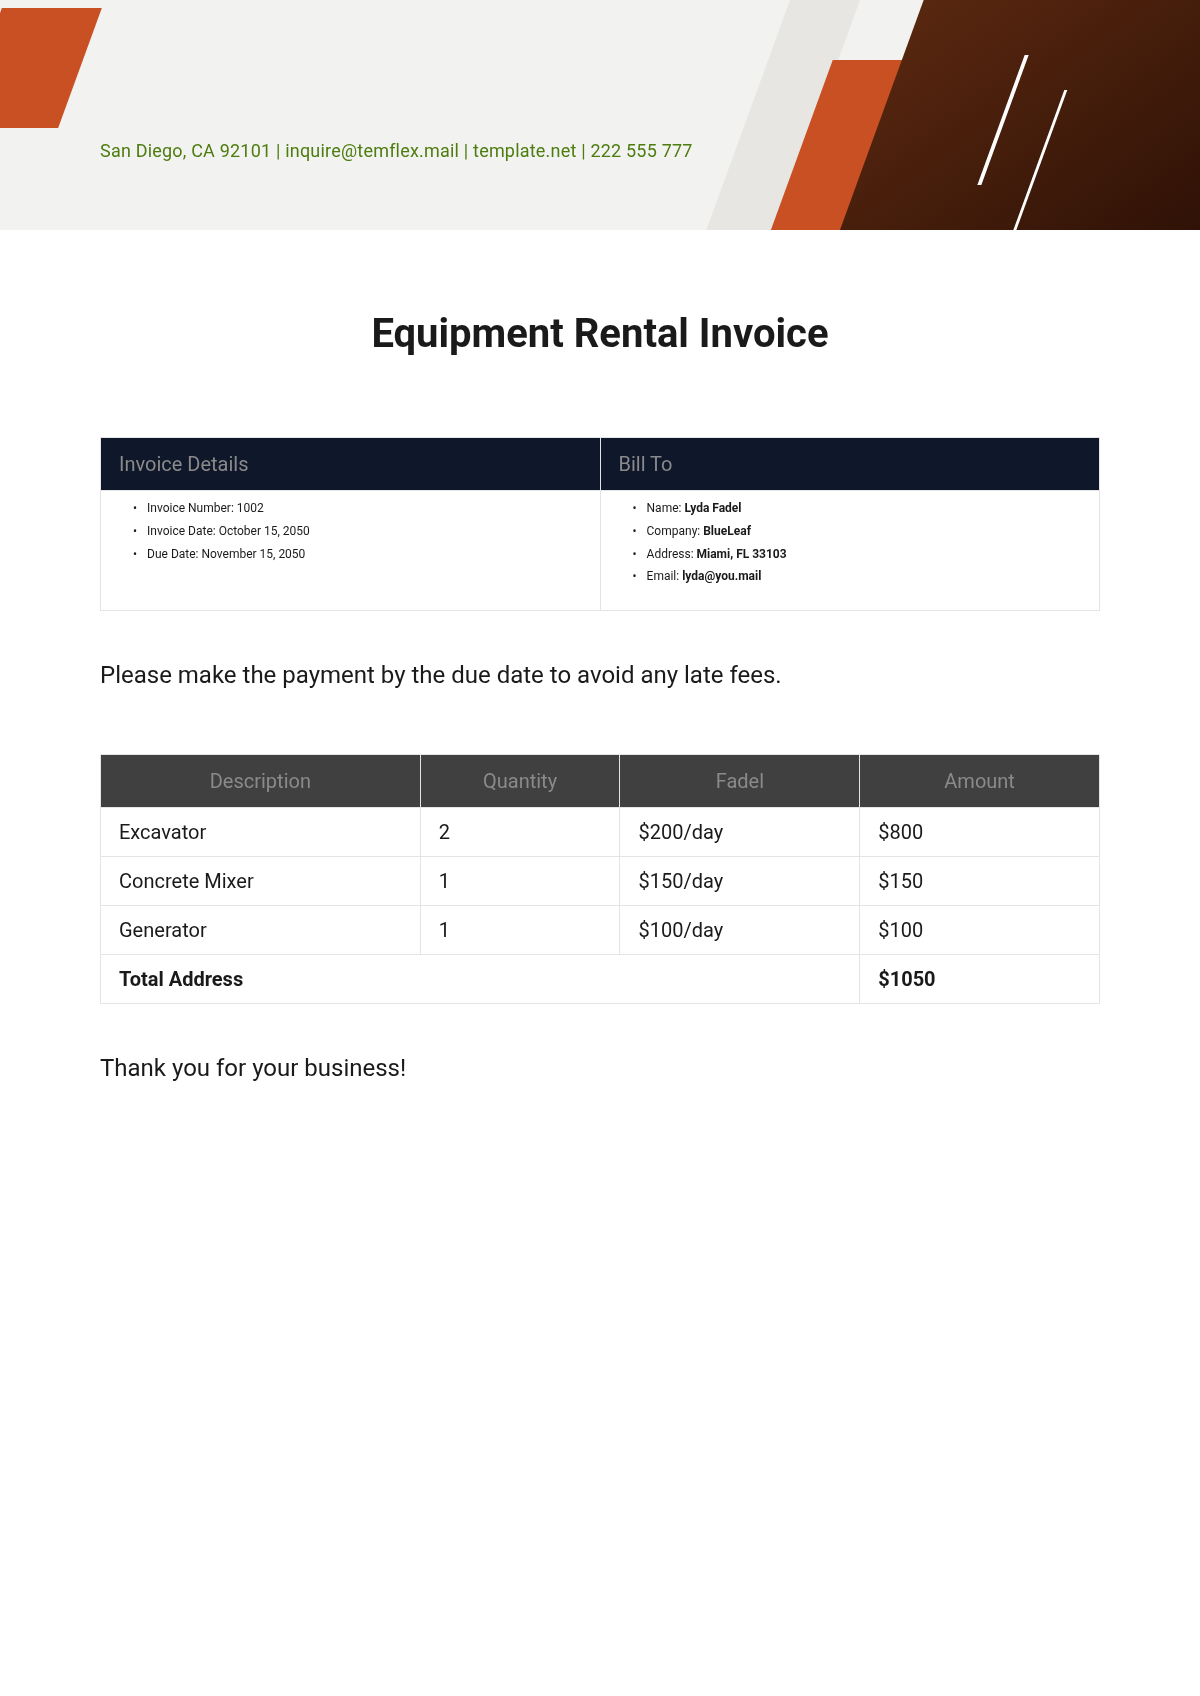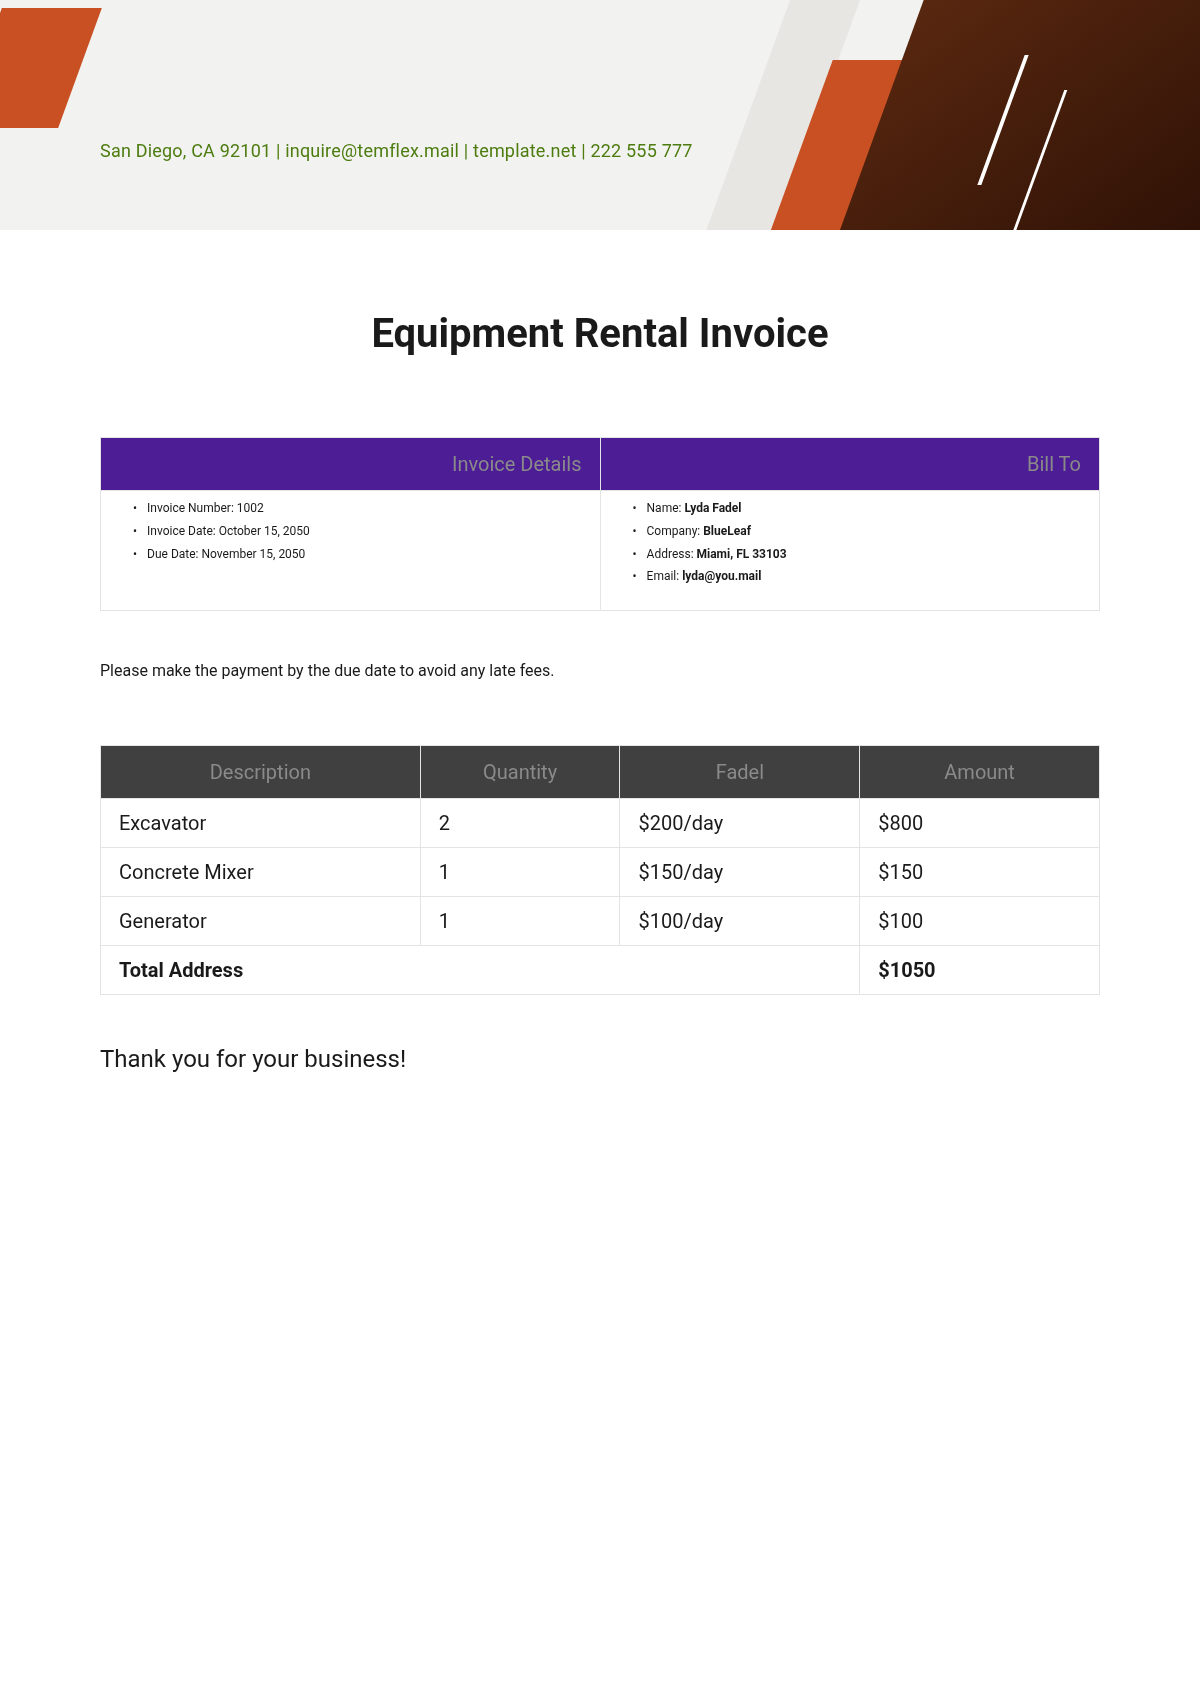--- a/index.html
+++ b/index.html
@@ -90,24 +90,24 @@
     font-weight: 700;
     color: #1a1a1a;
     margin-bottom: 80px;
   }
   .details-table {
     width: 100%;
     border-collapse: collapse;
     margin-bottom: 50px;
   }
   .details-table th {
-    background: #4c1d95;
+    background: #0f172a;
     border: 1px solid #e4e4e4;
     padding: 14px 18px;
-    text-align: right;
+    text-align: left;
     font-weight: 400;
     color: #8a8a8a;
     font-size: 20px;
     width: 50%;
   }
   .details-table td {
     border: 1px solid #e4e4e4;
     padding: 6px 24px 22px 24px;
     vertical-align: top;
     font-size: 12px;
@@ -115,21 +115,21 @@
   }
   .details-table ul {
     list-style: none;
     padding-left: 8px;
   }
   .details-table li::before {
     content: "•";
     margin-right: 10px;
   }
   .note {
-    font-size: 16px;
+    font-size: 24px;
     color: #1a1a1a;
     margin-bottom: 65px;
   }
   .items-table {
     width: 100%;
     border-collapse: collapse;
     margin-bottom: 50px;
   }
   .items-table th {
     background: #404040;

